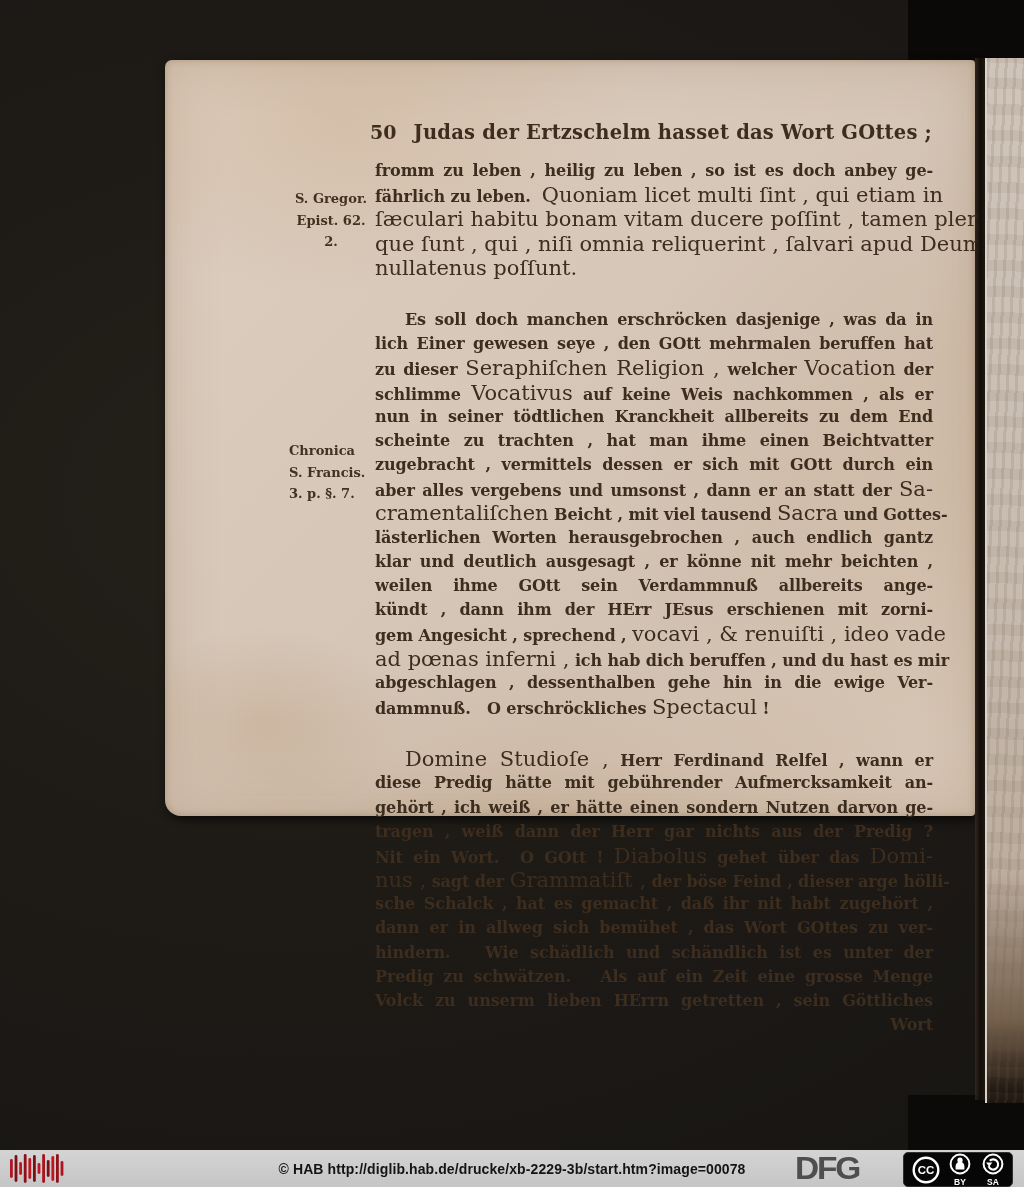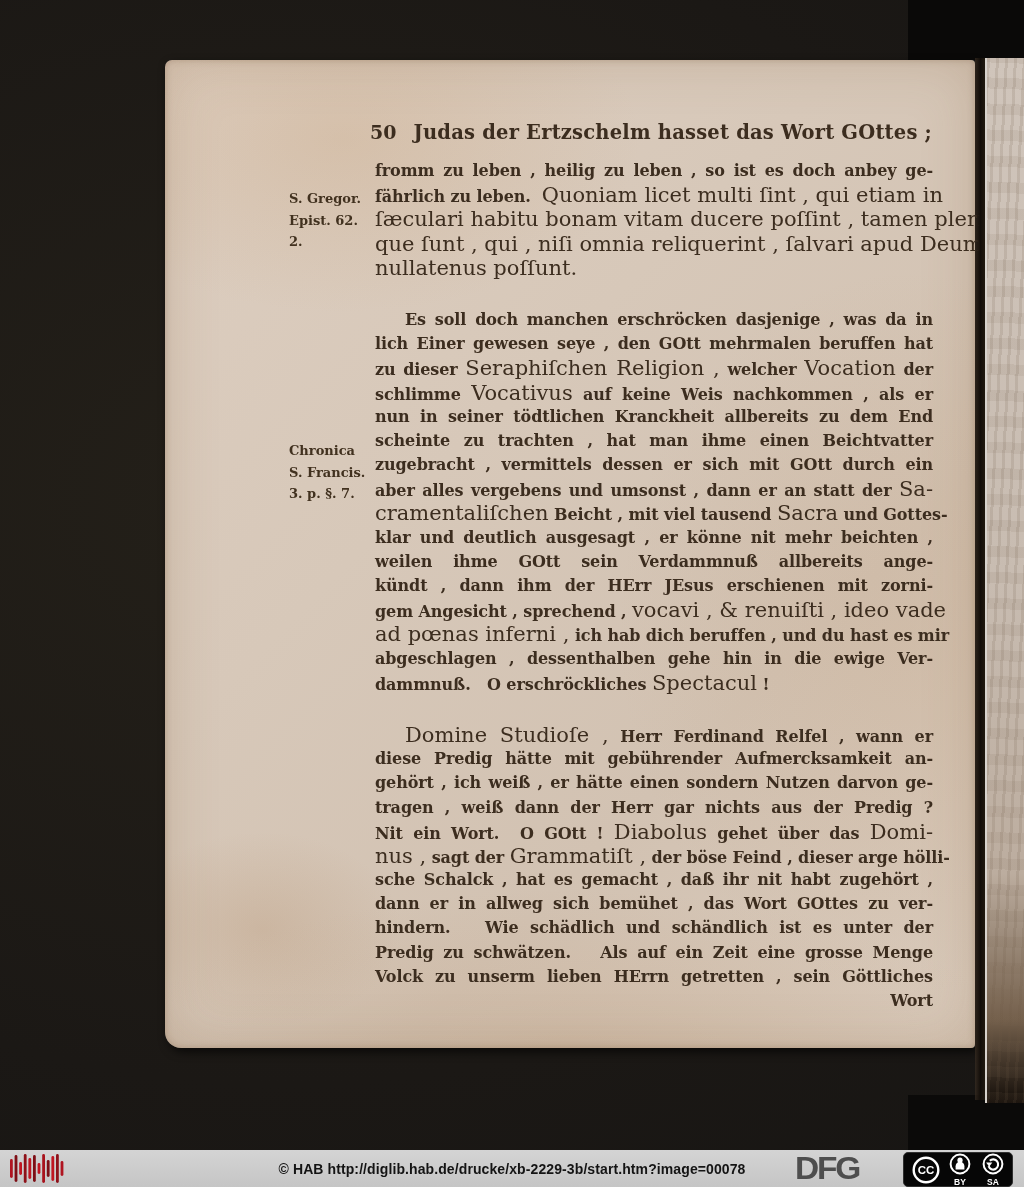--- a/index.html
+++ b/index.html
@@ -6,21 +6,21 @@
   body{
     width:1024px;height:1187px;position:relative;overflow:hidden;
     background:radial-gradient(1200px 900px at 28% 42%, #242019 0%, #1b1815 65%, #171513 100%);
     font-family:"DejaVu Serif", serif;
   }
   .dark-tr{position:absolute;left:908px;top:0;width:116px;height:60px;background:#0a0908;}
   .dark-br{position:absolute;left:908px;top:1095px;width:116px;height:58px;background:#0b0a09;}
 
   
   .page{
-    position:absolute;left:165px;top:60px;width:810px;height:988px;
+    position:absolute;left:165px;top:60px;width:810px;height:756px;
     background:
       radial-gradient(480px 280px at 22% 8%, rgba(198,160,120,.28), transparent 62%),
       radial-gradient(420px 520px at 92% 58%, rgba(188,148,108,.16), transparent 70%),
       radial-gradient(620px 220px at 50% 100%, rgba(178,138,98,.18), transparent 72%),
       radial-gradient(200px 140px at 12% 88%, rgba(170,128,88,.22), transparent 70%),
       linear-gradient(135deg, #ddcec0 0%, #d7c8b9 38%, #d2c2b2 68%, #d9cabb 100%);
     border-radius:7px 4px 4px 16px;
     box-shadow: inset 0 0 55px rgba(118,80,42,.20), inset 0 0 7px rgba(100,70,40,.28), 3px 4px 10px rgba(0,0,0,.65);
     color:#3c2d1f;
   }
@@ -44,21 +44,21 @@
     height:24.2px;line-height:24.2px;font-size:16px;font-weight:700;letter-spacing:-.1px;
     text-align:justify;text-align-last:justify;white-space:nowrap;
   }
   .line span{white-space:pre;}
   .line .antiqua{font-weight:400;font-size:21px;letter-spacing:0;}
   .indent{text-indent:30px;margin-top:28px;}
   .noj{text-align-last:left;}
   .catch{text-align-last:right;}
 
   .note{position:absolute;left:124px;width:84px;font-size:13px;line-height:21.5px;font-weight:700;color:#41311f;white-space:nowrap;}
-  .note-1{top:128px;}
+  .note-1{top:128px;text-align:center;}
   .note-2{top:372px;margin-top:8px;}
 
   
   .footer{
     position:absolute;left:0;bottom:0;width:1024px;height:37px;
     background:linear-gradient(180deg,#d4d4d4,#c5c5c5);
     font-family:"Liberation Sans", sans-serif;
   }
   .hab-logo{position:absolute;left:8px;top:3px;}
   .copy{position:absolute;left:0;right:0;top:0;height:37px;display:flex;align-items:center;justify-content:center;
@@ -102,20 +102,21 @@
       <div class="line noj"><span class="antiqua">nullatenus poſſunt.</span></div>
       <div class="line indent"><span>Es soll doch manchen erschröcken dasjenige , was da in</span></div>
       <div class="line"><span>lich Einer gewesen seye , den GOtt mehrmalen beruffen hat</span></div>
       <div class="line"><span>zu dieser </span><span class="antiqua">Seraphiſchen Religion ,</span><span> welcher </span><span class="antiqua">Vocation</span><span> der</span></div>
       <div class="line"><span>schlimme </span><span class="antiqua">Vocativus</span><span> auf keine Weis nachkommen , als er</span></div>
       <div class="line"><span>nun in seiner tödtlichen Kranckheit allbereits zu dem End</span></div>
       <div class="line"><span>scheinte zu trachten , hat man ihme einen Beichtvatter</span></div>
       <div class="line"><span>zugebracht , vermittels dessen er sich mit GOtt durch ein</span></div>
       <div class="line"><span>aber alles vergebens und umsonst , dann er an statt der </span><span class="antiqua">Sa-</span></div>
       <div class="line"><span class="antiqua">cramentaliſchen</span><span> Beicht , mit viel tausend </span><span class="antiqua">Sacra</span><span> und Gottes-</span></div>
+      <div class="line"><span>lästerlichen Worten herausgebrochen , auch endlich gantz</span></div>
       <div class="line"><span>klar und deutlich ausgesagt , er könne nit mehr beichten ,</span></div>
       <div class="line"><span>weilen ihme GOtt sein Verdammnuß allbereits ange-</span></div>
       <div class="line"><span>kündt , dann ihm der HErr JEsus erschienen mit zorni-</span></div>
       <div class="line"><span>gem Angesicht , sprechend , </span><span class="antiqua">vocavi , &amp; renuiſti , ideo vade</span></div>
       <div class="line"><span class="antiqua">ad pœnas inferni ,</span><span> ich hab dich beruffen , und du hast es mir</span></div>
       <div class="line"><span>abgeschlagen , dessenthalben gehe hin in die ewige Ver-</span></div>
       <div class="line noj"><span>dammnuß.   O erschröckliches </span><span class="antiqua">Spectacul</span><span> !</span></div>
       <div class="line indent"><span class="antiqua">Domine Studioſe ,</span><span> Herr Ferdinand Relfel , wann er</span></div>
       <div class="line"><span>diese Predig hätte mit gebührender Aufmercksamkeit an-</span></div>
       <div class="line"><span>gehört , ich weiß , er hätte einen sondern Nutzen darvon ge-</span></div>

